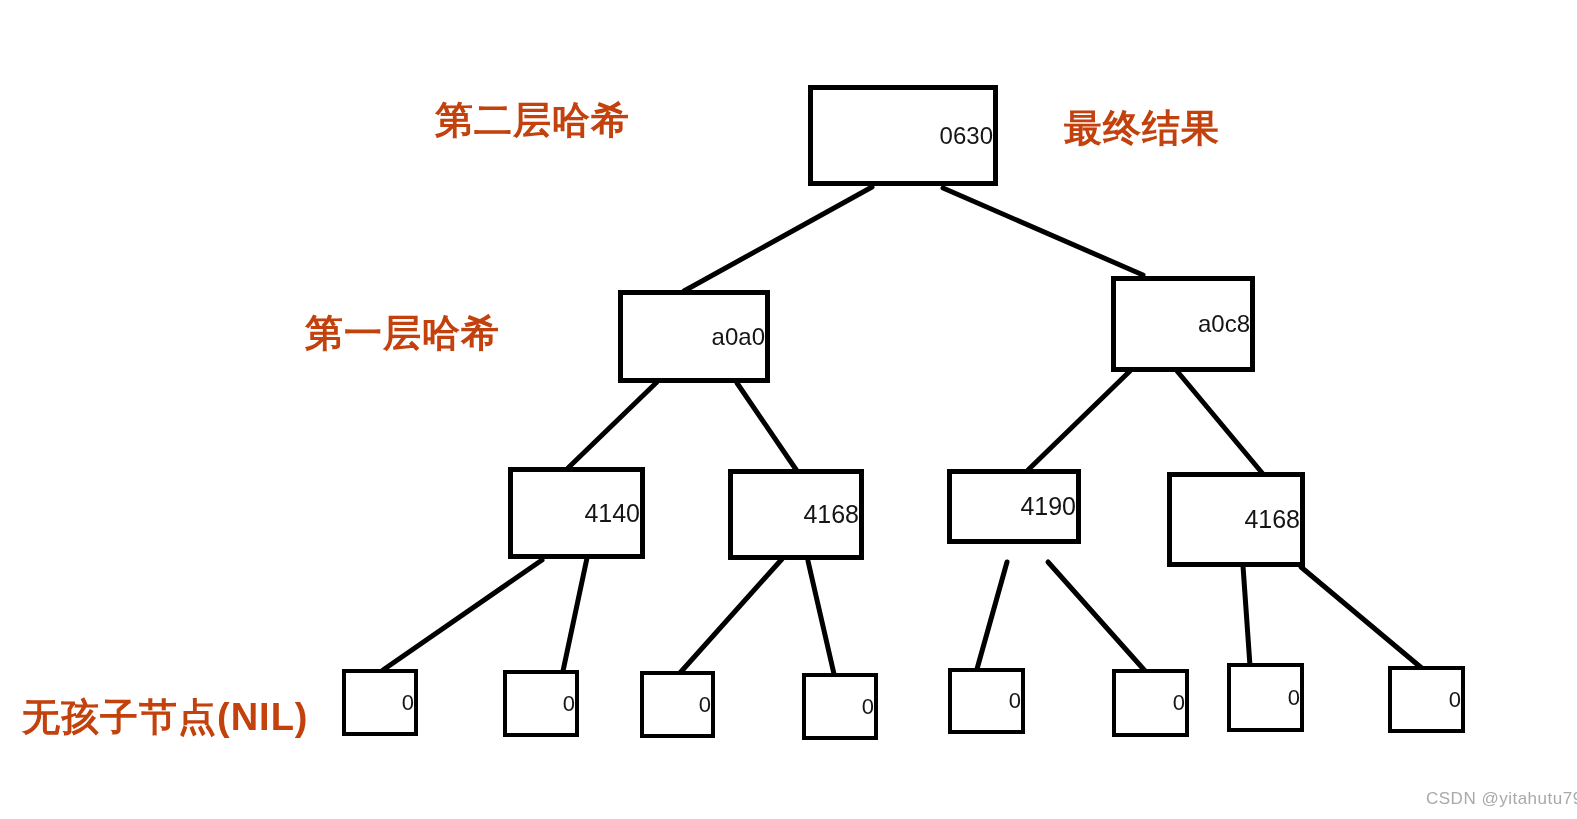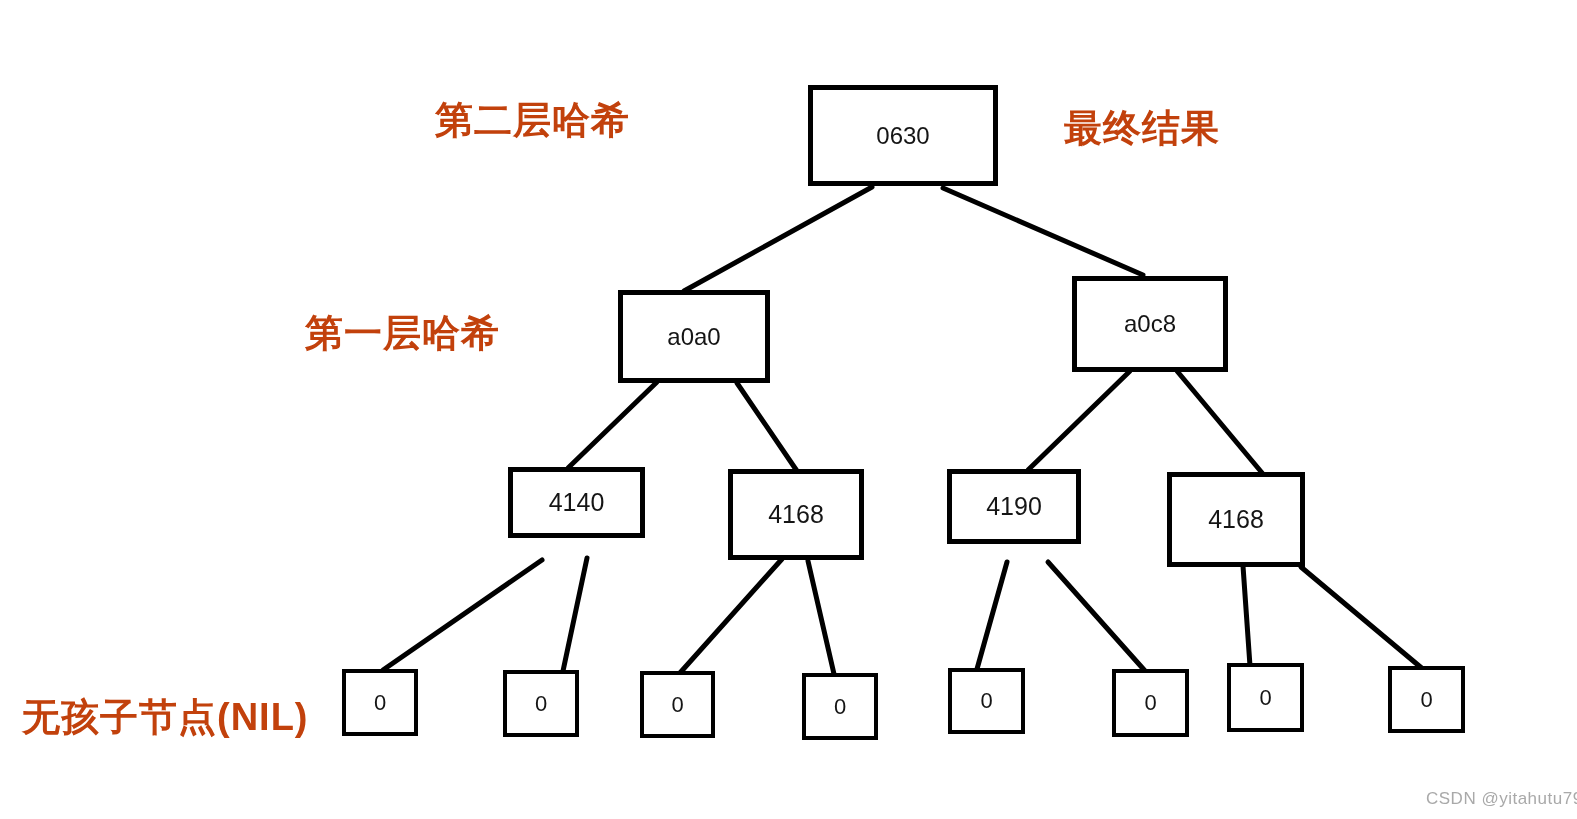--- a/index.html
+++ b/index.html
@@ -12,21 +12,21 @@
   }
   .edges{
     position:absolute;left:0;top:0;width:1577px;height:819px;
     pointer-events:none;
   }
   .node{
     position:absolute;
     box-sizing:border-box;
     border:5px solid #000000;
     background:#ffffff;
-    display:flex;align-items:center;justify-content:center;
+    display:flex;align-items:center;justify-content:flex-end;
     color:#151515;
   }
   .node.hash{font-size:24px;}
   .node.leaf{font-size:25px;}
   .node.nil{border-width:4px;font-size:22px;}
   .ann{
     position:absolute;
     font-weight:bold;
     font-size:38px;
     letter-spacing:1px;
@@ -70,24 +70,24 @@
       <line x1="1301" y1="567" x2="1424" y2="670" stroke="#000000" stroke-width="5" stroke-linecap="round"></line>
     </svg>
 
   <div class="nodes">
       <div class="node hash" style="left: 808px; top: 85px; width: 190px; height: 101px;">
         <span>0630</span>
       </div>
       <div class="node hash" style="left: 618px; top: 290px; width: 152px; height: 93px;">
         <span>a0a0</span>
       </div>
-      <div class="node hash" style="left: 1072px; top: 276px; width: 156px; height: 96px;">
+      <div class="node hash" style="left: 1111px; top: 276px; width: 144px; height: 96px;">
         <span>a0c8</span>
       </div>
-      <div class="node leaf" style="left: 508px; top: 467px; width: 137px; height: 71px;">
+      <div class="node leaf" style="left: 508px; top: 467px; width: 137px; height: 92px;">
         <span>4140</span>
       </div>
       <div class="node leaf" style="left: 728px; top: 469px; width: 136px; height: 91px;">
         <span>4168</span>
       </div>
       <div class="node leaf" style="left: 947px; top: 469px; width: 134px; height: 75px;">
         <span>4190</span>
       </div>
       <div class="node leaf" style="left: 1167px; top: 472px; width: 138px; height: 95px;">
         <span>4168</span>

